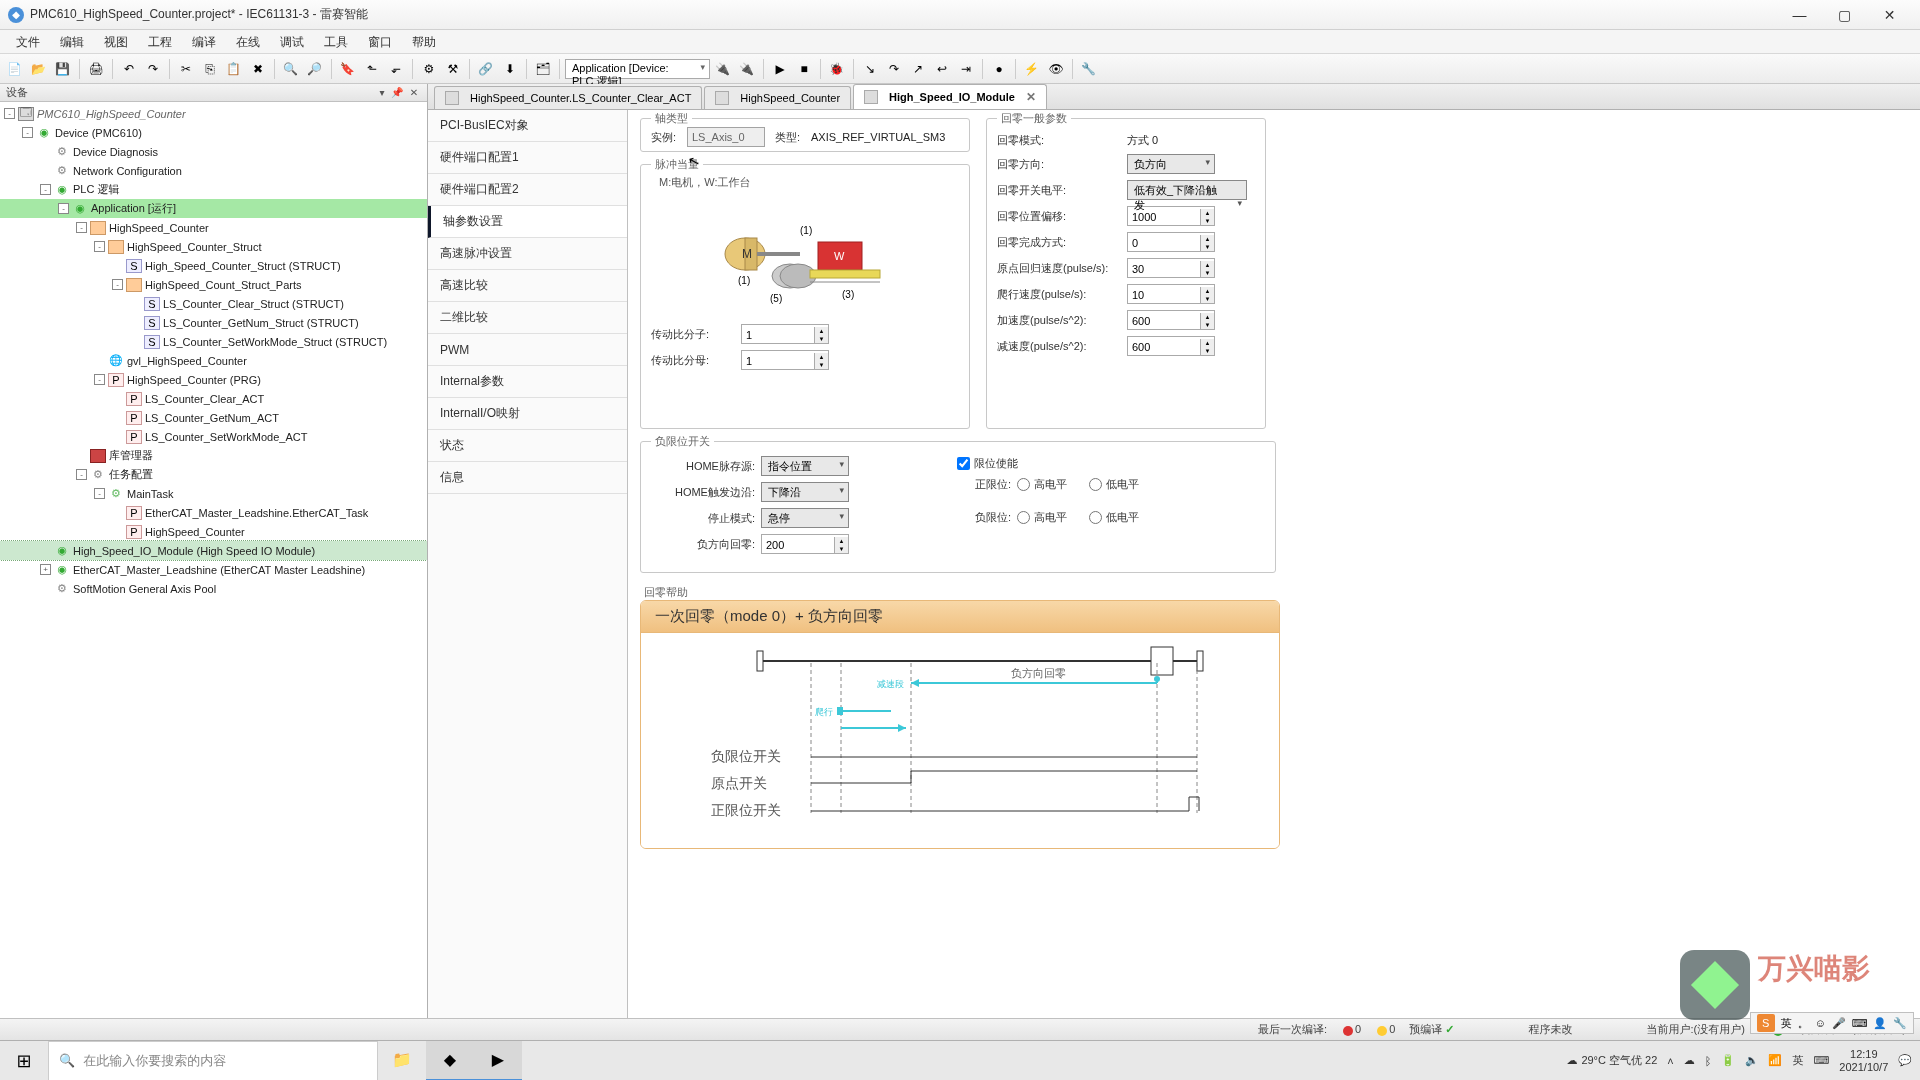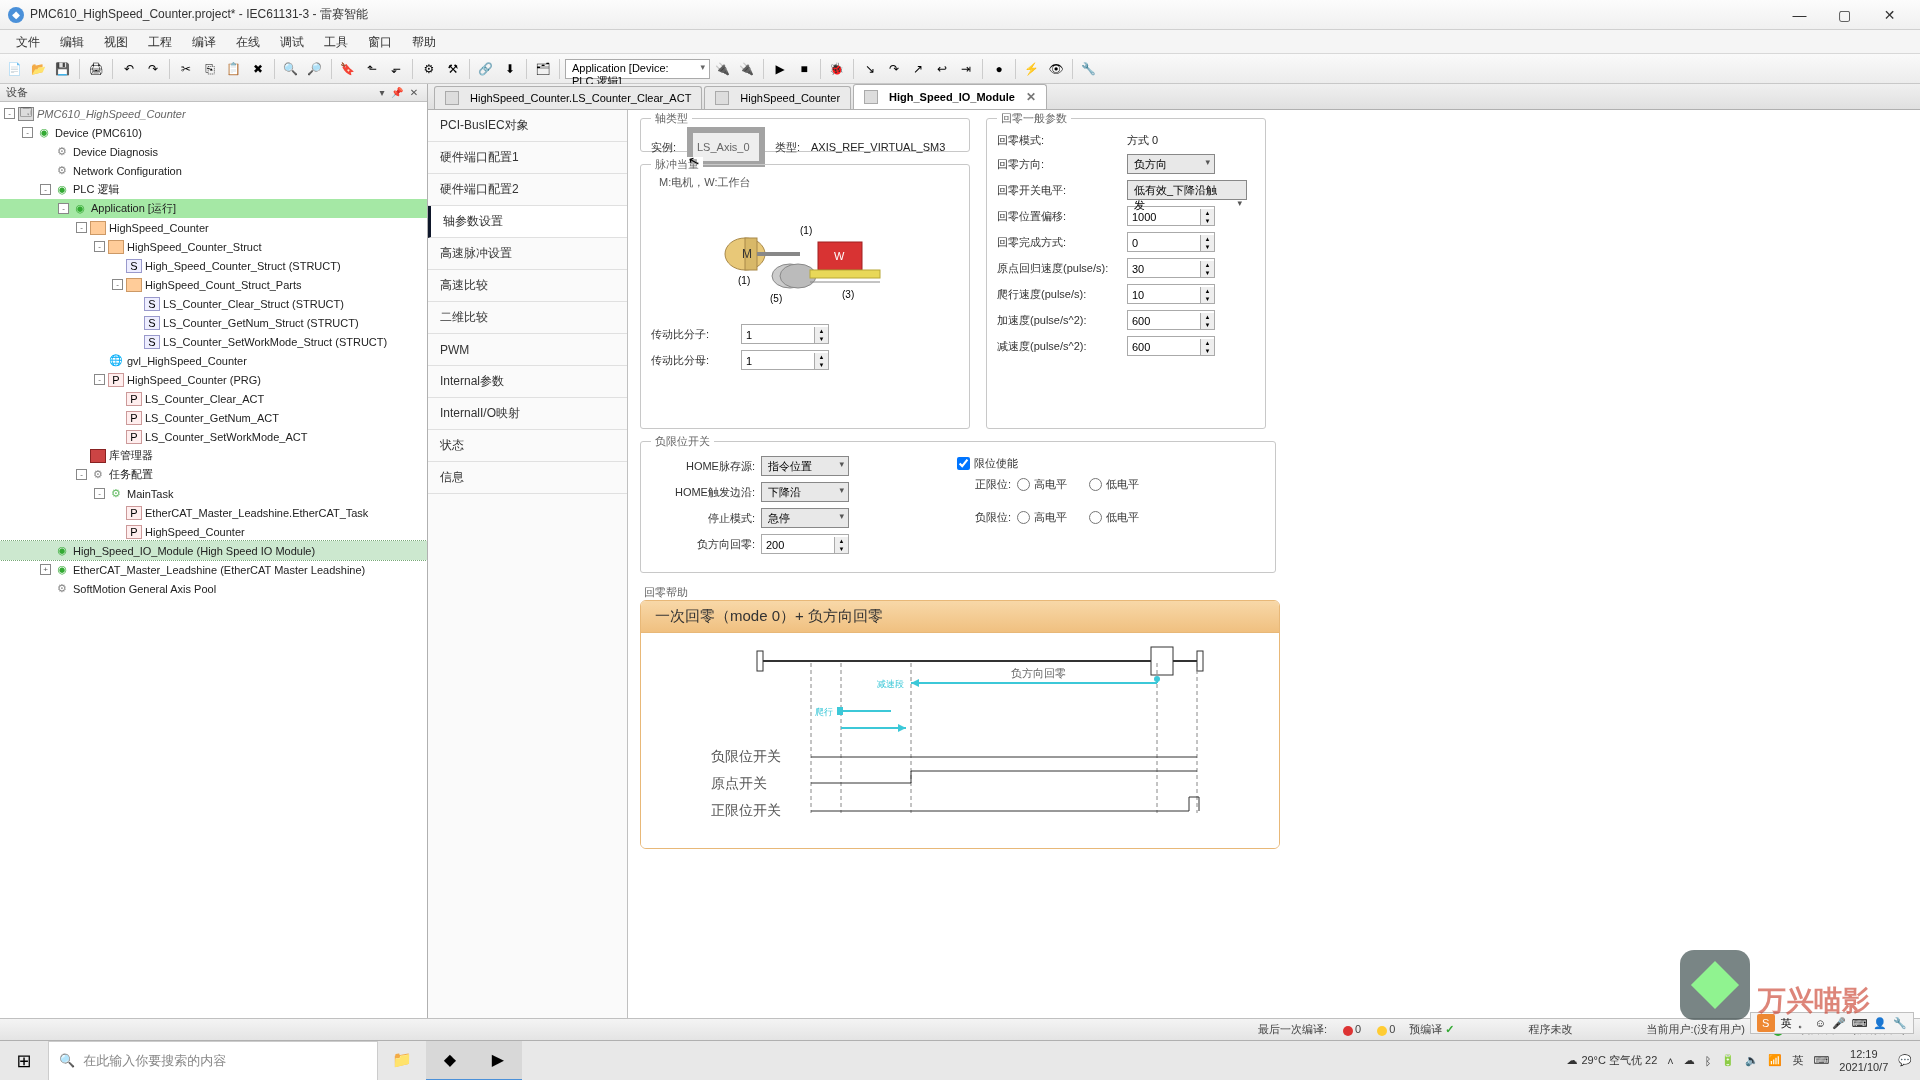--- a/index.html
+++ b/index.html
@@ -66,21 +66,21 @@
 .axistabs .atab.active { background:#fff; font-weight:bold; }
 
 .cfgcontent { padding:8px 12px; }
 .panelrow { display:flex; gap:16px; align-items:flex-start; }
 .panelbox { border:1px solid #c8c8c8; border-radius:3px; padding:8px 10px 12px 10px; position:relative; margin-bottom:12px; }
 .panelbox .boxlegend { position:absolute; top:-8px; left:10px; background:#fff; padding:0 4px; font-size:11px; color:#666; }
 
 .formline { display:flex; align-items:center; margin:6px 0; font-size:11px; }
 .formline label { width:130px; text-align:left; color:#333; padding-right:6px; }
 .formline .val { min-width:80px; color:#222; }
-.inp { border:6px solid #a3a3a3; height:20px; padding:14px 4px; font-size:11px; width:82px; background:#fff; }
+.inp { border:1px solid #a3a3a3; height:20px; padding:8px 4px; font-size:11px; width:82px; background:#fff; }
 .inp:disabled { background:#eee; color:#666; }
 .combobox { border:1px solid #888; background:#e8e8e8; height:20px; padding:2px 18px 2px 6px; font-size:11px; width:88px; position:relative; cursor:pointer; display:inline-block; }
 .combobox.wide { width:120px; }
 .combobox::after { content:"▾"; position:absolute; right:4px; font-size:9px; color:#555; }
 .spinner { display:inline-flex; border:1px solid #aaa; height:20px; width:88px; background:#fff;align-items:flex-end; }
 .spinner input { border:none; flex:1; padding:2px 4px; font-size:11px; width:60px; outline:none; }
 .spinner .spbtns { width:14px; display:flex; flex-direction:column; border-left:1px solid #aaa; }
 .spinner .spbtns div { flex:1; font-size:6px; text-align:center; background:#eee; cursor:pointer; line-height:8px; }
 
 
@@ -110,21 +110,21 @@
 .taskbar .start { width:48px; height:40px; display:flex; align-items:center; justify-content:center; font-size:18px; cursor:pointer; }
 .taskbar .search { flex:0 0 330px; height:40px; background:#fff; border:1px solid #ccc; display:flex; align-items:center; padding:0 10px; gap:8px; color:#888; font-size:13px; }
 .taskbar .tbitems { display:flex; height:40px; }
 .taskbar .tbitem { width:48px; display:flex; align-items:center; justify-content:center; border-bottom:2px solid transparent; cursor:pointer; font-size:16px; }
 .taskbar .tbitem.act { border-bottom-color:#4a90d9; background:#d8d8d8; }
 .taskbar .tray { margin-left:auto; display:flex; align-items:center; gap:10px; padding-right:8px; font-size:11px; color:#333; }
 .taskbar .tray .weather { display:flex; align-items:center; gap:4px; }
 .taskbar .clock { text-align:center; line-height:13px; font-size:11px; }
 
 
-.watermark { position:absolute; right:50px; bottom:60px; opacity:.65; font-size:28px; color:#cc4433; font-weight:bold; pointer-events:none; display:flex; align-items:flex-end; gap:8px; }
+.watermark { position:absolute; right:50px; bottom:60px; opacity:.65; font-size:28px; color:#cc4433; font-weight:bold; pointer-events:none; display:flex; align-items:flex-start; gap:8px; }
 .watermark .wm-ico { width:70px; height:70px; background:#344; border-radius:14px; display:flex; align-items:center; justify-content:center; }
 .watermark .wm-ico::before { content:""; width:34px; height:34px; background:#5e5; transform:rotate(45deg); }
 
 
 .imebar { position:absolute; right:6px; bottom:46px; height:22px; background:#f4f4f4; border:1px solid #c0c0c0; display:flex; align-items:center; padding:0 6px; gap:6px; font-size:11px; }
 .imebar .imeicon { width:18px; height:18px; background:#e83; color:#fff; display:flex; align-items:center; justify-content:center; font-size:11px; border-radius:2px; }
 
 .cursor { position:absolute; left:688px; top:153px; font-size:14px; color:#000; transform:rotate(-15deg); pointer-events:none; z-index:10; }
 </style>
 </head>

